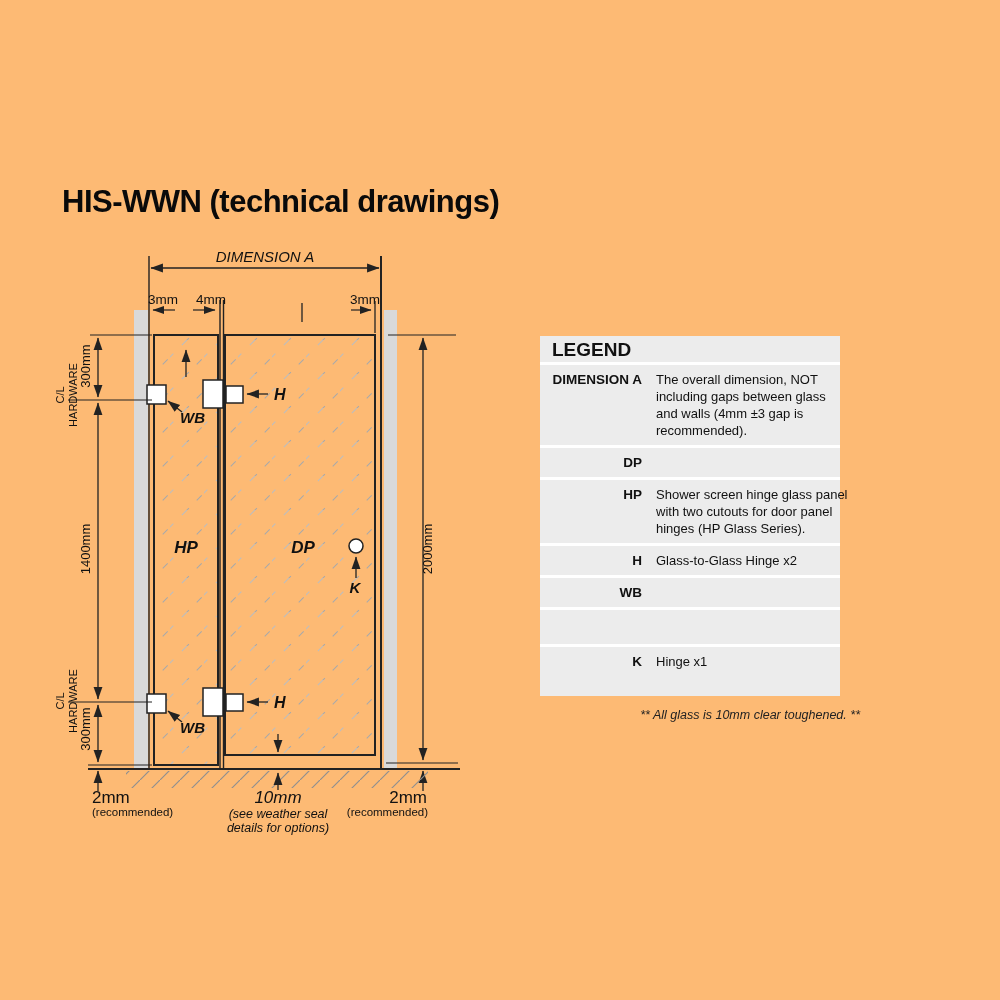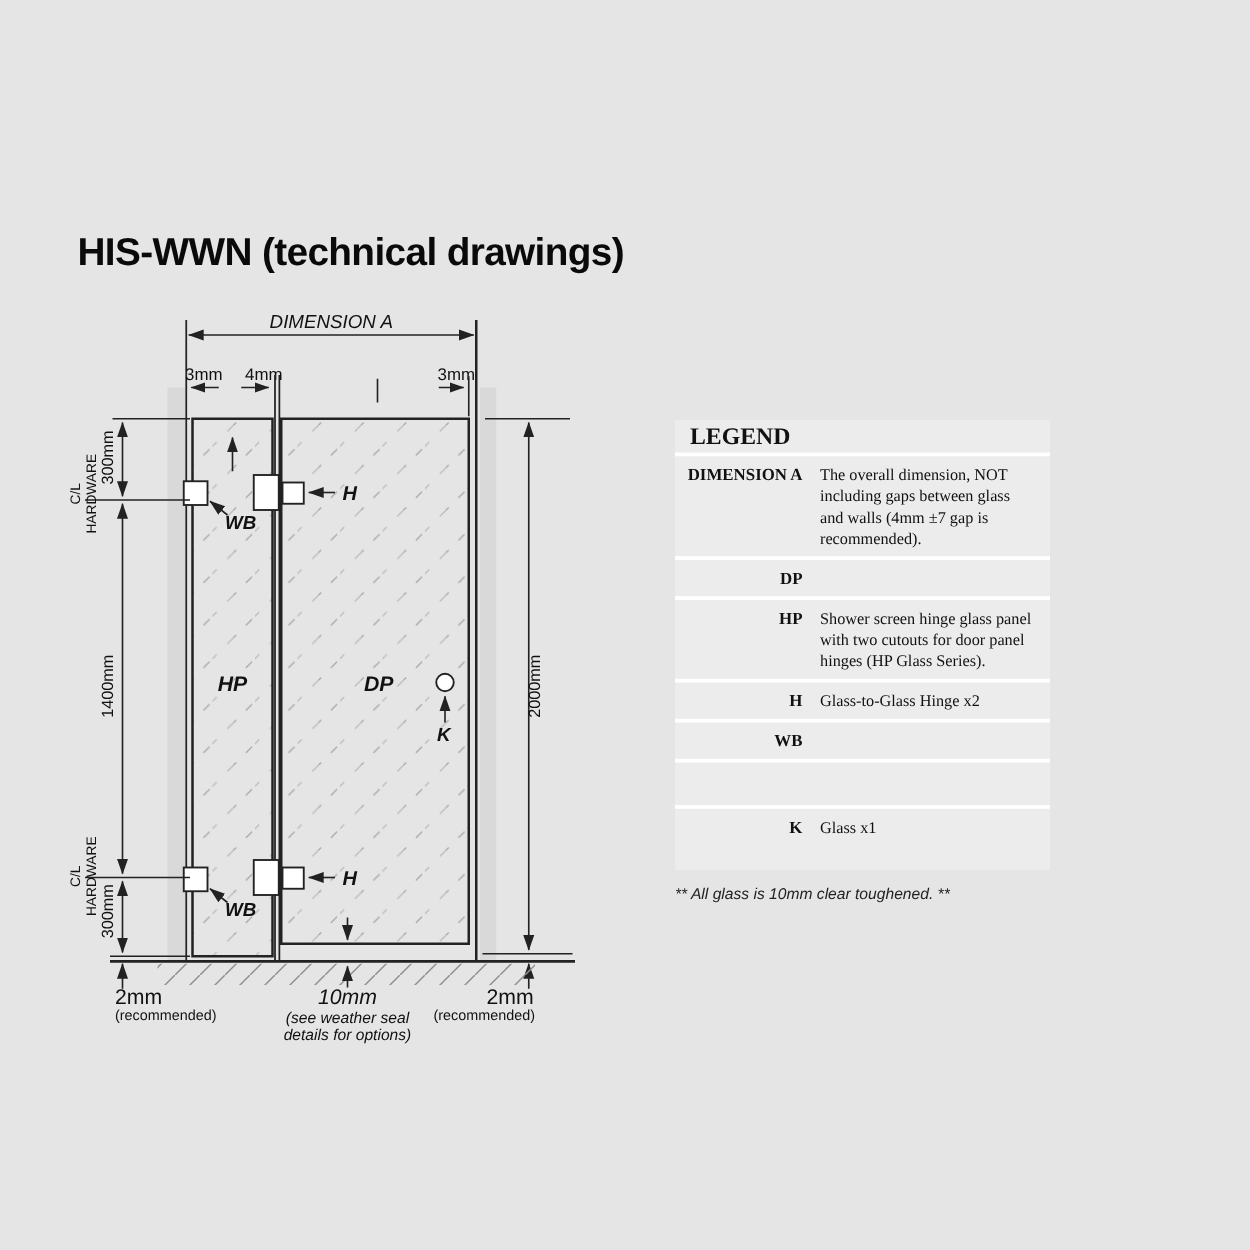--- a/index.html
+++ b/index.html
@@ -1,35 +1,35 @@
 <!DOCTYPE html>
 <html><head>
 <meta charset="utf-8">
 <style>
   html,body{margin:0;padding:0;background:#fff;}
-  .page{position:relative;width:1000px;height:1000px;background:#e5e5e5;overflow:hidden;
+  .page{position:relative;width:1000px;height:1000px;background:#fdba74;overflow:hidden;
         font-family:"Liberation Sans",sans-serif;color:#111;}
   .title{position:absolute;left:62px;top:184px;font-size:31px;font-weight:700;
          letter-spacing:-0.5px;color:#0a0a0a;white-space:pre;}
   svg{position:absolute;left:0;top:0;}
   svg text{font-family:"Liberation Sans",sans-serif;fill:#111;}
   .it{font-style:italic;}
   .bld{font-weight:bold;}
   
   .legend{position:absolute;left:540px;top:336px;width:300px;height:360px;
-          background:#ececec;font-family:Liberation Serif, serif;}
+          background:#ececec;}
   .legend-title{padding:4px 0 2px 12px;font-size:19px;font-weight:700;line-height:20px;}
   .lrow{display:flex;align-items:flex-start;border-top:3px solid #fff;
         padding:6px 0 6px 10px;}
   .lrow .term{flex:0 0 92px;text-align:right;font-weight:700;font-size:13.5px;
               line-height:17px;white-space:pre;}
   .lrow .gap{flex:0 0 14px;}
   .lrow .desc{flex:0 0 auto;font-size:13px;line-height:17px;white-space:pre;}
   .lrow.empty{height:22px;}
-  .footnote{position:absolute;left:540px;top:708px;width:300px;text-align:left;
+  .footnote{position:absolute;left:560px;top:708px;width:300px;text-align:right;
             font-size:12.5px;font-style:italic;color:#222;white-space:pre;}
 </style>
 </head>
 <body>
 
 <div class="page">
 
   <div class="title">HIS-WWN (technical drawings)</div>
 
   <svg width="1000" height="1000" viewBox="0 0 1000 1000">
@@ -132,21 +132,21 @@
     <text x="428" y="816" font-size="11.5" text-anchor="end">(recommended)</text>
   </svg>
 
   <div class="legend">
     <div class="legend-title">LEGEND</div>
     <div class="lrow">
       <div class="term">DIMENSION A</div>
       <div class="gap"></div>
       <div class="desc">The overall dimension, NOT
 including gaps between glass
-and walls (4mm ±7 gap is
+and walls (4mm ±3 gap is
 recommended).</div>
     </div>
     <div class="lrow">
       <div class="term">DP</div>
       <div class="gap"></div>
     </div>
     <div class="lrow">
       <div class="term">HP</div>
       <div class="gap"></div>
       <div class="desc">Shower screen hinge glass panel
@@ -163,19 +163,19 @@
       <div class="gap"></div>
     </div>
     <div class="lrow empty">
       <div class="term"></div>
       <div class="gap"></div>
       <div class="desc"></div>
     </div>
     <div class="lrow">
       <div class="term">K</div>
       <div class="gap"></div>
-      <div class="desc">Glass x1</div>
+      <div class="desc">Hinge x1</div>
     </div>
   </div>
 
   <div class="footnote">** All glass is 10mm clear toughened. **</div>
 
 </div>
 
 </body></html>

